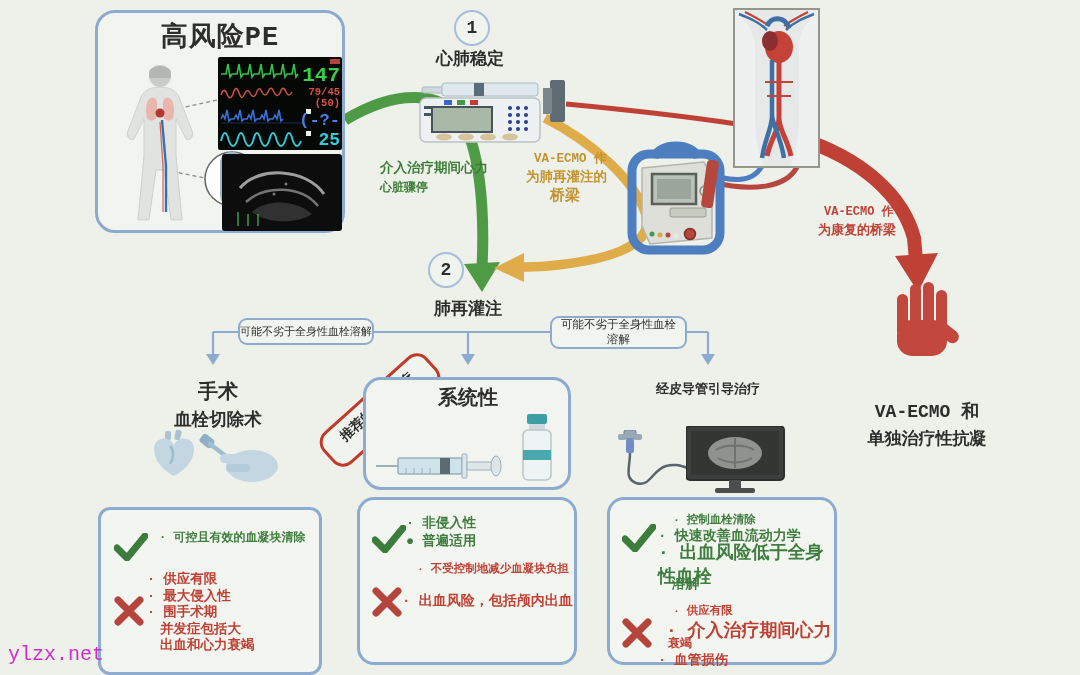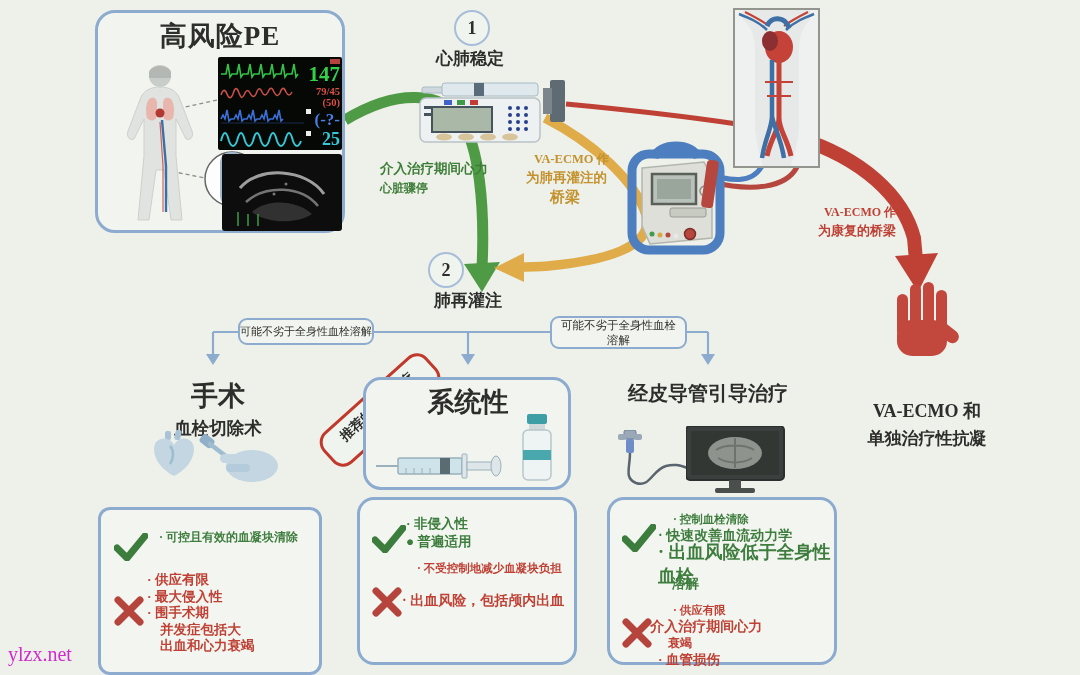--- a/index.html
+++ b/index.html
@@ -1,17 +1,17 @@
 <!DOCTYPE html>
 <html><head>
 <meta charset="utf-8">
 <style>
   html,body{margin:0;padding:0;background:#dfe4dd;}
   #canvas{position:relative;width:1080px;height:675px;background:#edf1ea;overflow:hidden;
-          font-family:Liberation Serif, serif;color:#2d2d2b;}
+          font-family:Liberation Mono, monospace;color:#2d2d2b;}
   .abs{position:absolute;}
   .ctr{text-align:center;}
   svg{display:block;}
   
   .frame{border:3px solid #8cabcf;border-radius:18px;background:#f2f5ef;box-sizing:border-box;}
   
   .stepcirc{width:32px;height:32px;border:2.5px solid #a7bdd9;border-radius:50%;background:#f0f4ee;
             font-size:18px;font-weight:700;display:flex;align-items:center;justify-content:center;}
   .steplab{font-size:17px;font-weight:700;}
   
@@ -22,21 +22,21 @@
   .note-yellow{color:#c4922e;font-weight:700;}
   .note-red{color:#bf4136;font-weight:700;}
   
   .clabel{border:2px solid #8cabcf;border-radius:9px;background:#f2f5ef;color:#2d2d2b;
           display:flex;flex-direction:column;align-items:center;justify-content:center;box-sizing:border-box;}
   
   .stamp{border:3.5px solid #c0392b;border-radius:14px;background:#f0f4ee;
          transform:rotate(-42deg);display:flex;flex-direction:column;align-items:center;justify-content:center;
          font-weight:700;box-sizing:border-box;}
   
-  .bt1{font-size:27px;font-weight:700;}
+  .bt1{font-size:20px;font-weight:700;}
   .bt2{font-size:17.5px;font-weight:700;margin-top:2px;}
   
   .pg{color:#3e7d3e;font-weight:600;}
   .pr{color:#bf4136;font-weight:600;}
   .wrap{padding-left:13px;}
   .wm{font-size:20px;color:#cf2acb;font-weight:500;}
 </style>
 </head>
 <body>
 
@@ -222,21 +222,21 @@
   </svg>
 
   <div class="abs note note-red" style="left:818px;top:205px;width:120px;">
     <div style="font-size:12px;margin-left:6px;">VA-ECMO 作</div>
     <div style="font-size:13px;margin-top:3px;">为康复的桥梁</div>
   </div>
 
   <div class="abs stepcirc" style="left:428px;top:252px;">
     <span>2</span>
   </div>
-  <div class="abs ctr steplab" style="left:413px;top:289px;width:110px;">肺再灌注</div>
+  <div class="abs ctr steplab" style="left:413px;top:297px;width:110px;">肺再灌注</div>
 
   <div class="abs clabel" style="left:238px;top:318px;width:136px;height:27px;font-size:11px;">
     <span>可能不劣于全身性血栓溶解</span>
   </div>
   <div class="abs clabel" style="left:550px;top:316px;width:137px;height:33px;font-size:11.5px;line-height:1.3;">
     <span>可能不劣于全身性血栓</span>
     <span>溶解</span>
   </div>
 
   <div class="abs ctr" style="left:158px;top:378px;width:120px;">
@@ -275,21 +275,21 @@
     <rect x="93" y="10" width="26" height="8" fill="#dfe6e9" stroke="#9ab0ba"></rect>
     <ellipse cx="122" cy="14" rx="5" ry="10" fill="#dfe6e9" stroke="#9ab0ba"></ellipse>
   </svg>
   <svg class="abs" style="left:518px;top:414px;" width="38" height="70" viewBox="0 0 38 70">
     <rect x="9" y="0" width="20" height="10" rx="2" fill="#3d9ea6"></rect>
     <rect x="11" y="10" width="16" height="7" fill="#cfd8da"></rect>
     <rect x="5" y="16" width="28" height="50" rx="5" fill="#eef3f4" stroke="#b9c6ca" stroke-width="1.5"></rect>
     <rect x="5" y="36" width="28" height="10" fill="#49a8ae"></rect>
   </svg>
 
-  <div class="abs ctr" style="left:628px;top:380px;width:160px;font-size:20px;font-weight:700;">经皮导管引导治疗</div>
+  <div class="abs ctr" style="left:628px;top:380px;width:160px;font-size:13px;font-weight:700;">经皮导管引导治疗</div>
   <svg class="abs" style="left:616px;top:430px;" width="100" height="64" viewBox="0 0 100 64">
     <rect x="8" y="0" width="12" height="9" rx="2" fill="#9aa8b8" stroke="#6a7f94"></rect>
     <rect x="2" y="4" width="8" height="6" rx="2" fill="#9aa8b8"></rect>
     <rect x="18" y="4" width="8" height="6" rx="2" fill="#9aa8b8"></rect>
     <rect x="10" y="9" width="8" height="14" rx="2" fill="#6f8cc9"></rect>
     <path d="M14 23 C14 38 8 48 20 53 C34 58 36 40 50 36 C64 32 70 40 86 41" stroke="#5a646e" stroke-width="2.5" fill="none"></path>
     <path d="M86 41 H96" stroke="#8a949e" stroke-width="4" stroke-linecap="round"></path>
   </svg>
   <svg class="abs" style="left:686px;top:426px;" width="102" height="68" viewBox="0 0 102 68">
     <rect x="0" y="0" width="98" height="54" rx="4" fill="#3b3f3e" stroke="#2b2f2e" stroke-width="2"></rect>
@@ -352,20 +352,20 @@
     <svg class="abs" style="left:12px;top:24px;" width="34" height="28" viewBox="0 0 34 28">
       <path d="M3 15 L13 25 L31 3" stroke="#3c7d3e" stroke-width="7" fill="none" stroke-linecap="round" stroke-linejoin="round"></path>
     </svg>
     <div class="abs pg" style="left:48px;top:27px;font-size:14px;">· 快速改善血流动力学</div>
     <div class="abs pg" style="left:48px;top:40px;font-size:18px;">· 出血风险低于全身性血栓</div>
     <div class="abs pg" style="left:62px;top:75px;font-size:13.5px;">溶解</div>
     <div class="abs pr" style="left:63px;top:103px;font-size:11.5px;">· 供应有限</div>
     <svg class="abs" style="left:12px;top:118px;" width="30" height="30" viewBox="0 0 30 30">
       <path d="M4 4 L26 26 M26 4 L4 26" stroke="#b5443c" stroke-width="7" stroke-linecap="round"></path>
     </svg>
-    <div class="abs pr" style="left:32px;top:118px;font-size:14px;">· 介入治疗期间心力</div>
+    <div class="abs pr" style="left:56px;top:118px;font-size:18px;">· 介入治疗期间心力</div>
     <div class="abs pr" style="left:58px;top:135px;font-size:12px;">衰竭</div>
     <div class="abs pr" style="left:48px;top:151px;font-size:13.5px;">· 血管损伤</div>
   </div>
 
   <div class="abs wm" style="left:8px;top:643px;">ylzx.net</div>
 
 </div>
 
 </body></html>

